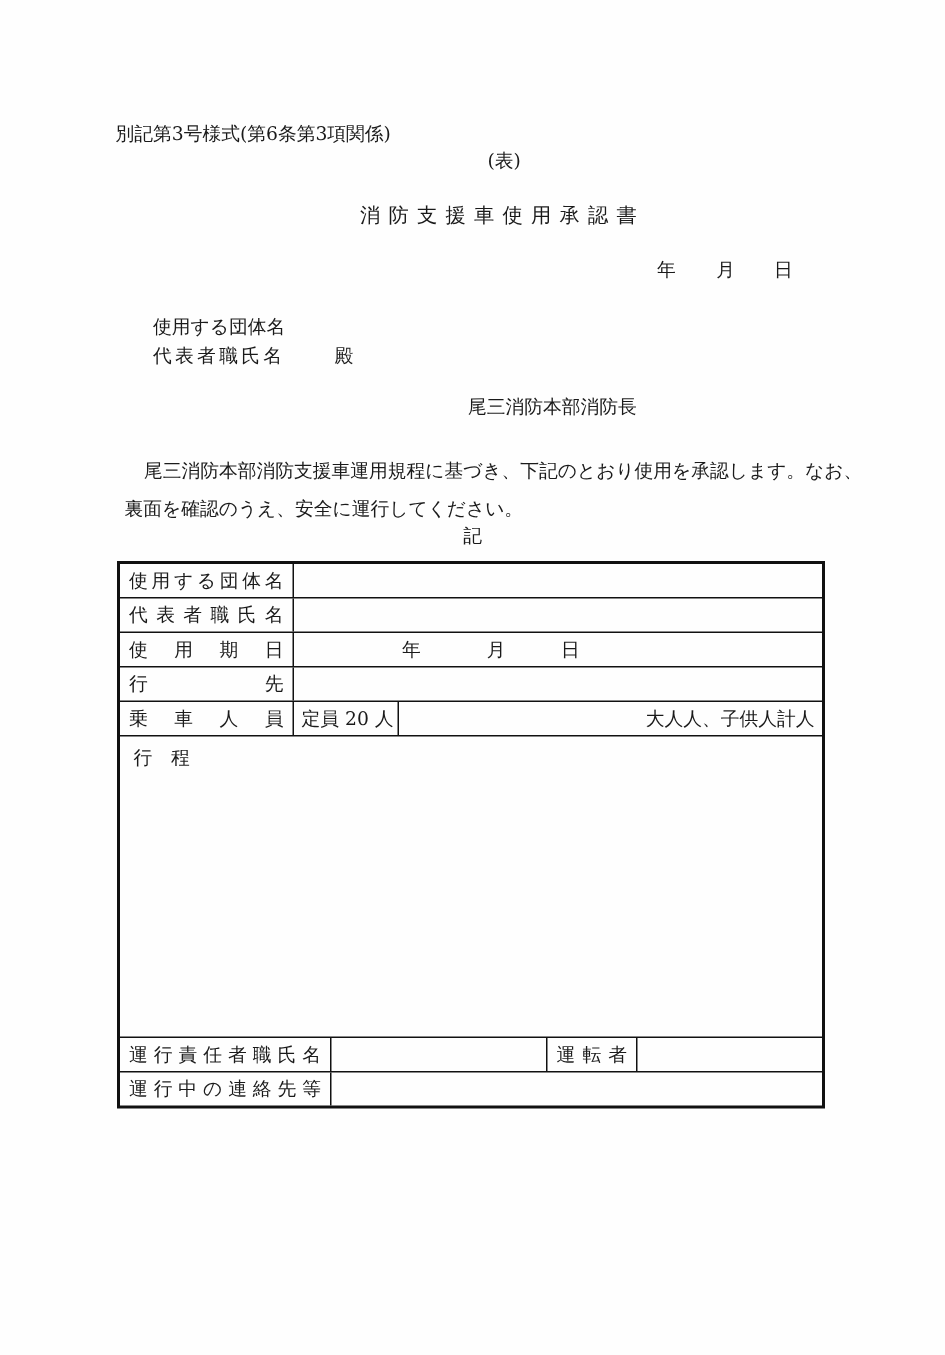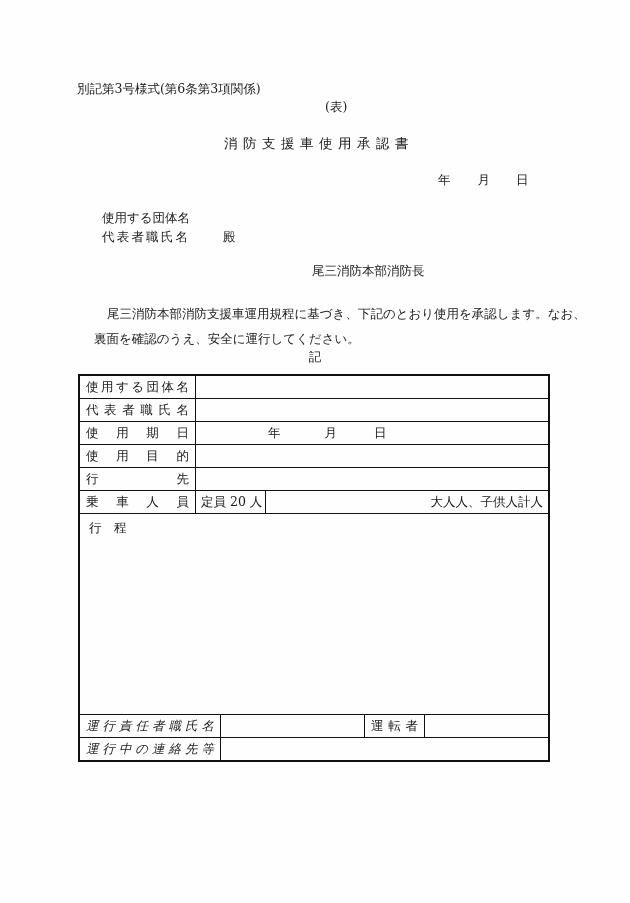--- a/index.html
+++ b/index.html
@@ -15,37 +15,37 @@
     background: #fefefe;
     color: #1a1a1a;
     font-family: "DejaVu Serif", "Liberation Serif", serif;
     font-size: 12.5px;
     overflow: hidden;
   }
   .abs { position: absolute; white-space: nowrap; }
 
   .form-number { left: 77px; top: 81px; }
   .side-label  { left: 325px; top: 99px; }
-  .doc-title   { left: 224px; top: 135px; font-size: 13.5px; letter-spacing: 5.5px; }
+  .doc-title   { left: 240px; top: 135px; font-size: 13.5px; letter-spacing: 5.5px; }
 
   .header-date { left: 438px; top: 172px; display: flex; }
   .header-date .m { margin-left: 27px; }
   .header-date .d { margin-left: 26px; }
 
   .addressee { left: 102px; top: 208px; line-height: 19px; }
   .addressee .rep-row { display: flex; }
   .addressee .rep-label {
     display: inline-block; width: 86px;
     text-align: justify; text-align-last: justify;
   }
   .addressee .honorific { margin-left: 35px; }
 
   .sender { left: 312px; top: 263px; }
 
-  .body-text { left: 94px; top: 301px; width: 468px; line-height: 25px; white-space: nowrap; }
+  .body-text { left: 83px; top: 301px; width: 468px; line-height: 25px; white-space: nowrap; }
   .body-text .l1 { text-indent: 13px; }
 
   .record-mark { left: 0; top: 349px; width: 100%; text-align: center; }
 
   
   .form-table {
     position: absolute; left: 78px; top: 374px;
     width: 472px;
     border: 2px solid #111;
     box-sizing: border-box;
@@ -55,21 +55,21 @@
   .t-row + .t-row { border-top: 1px solid #111; }
   .t-row.tall { height: 200px; line-height: 18px; justify-content: center; }
   .cell { box-sizing: border-box; overflow: hidden; white-space: nowrap; }
   .cell + .cell { border-left: 1px solid #111; }
   .label-cell {
     width: 115px; padding: 0 6px;
     text-align: justify; text-align-last: justify;
   }
   .label-cell-wide {
     width: 140px; padding: 0 6px;
-    text-align: justify; text-align-last: justify; font-style: italic;
+    text-align: justify; text-align-last: justify;
   }
   .value-cell { flex: 1; }
   .date-cell { flex: 1; display: flex; }
   .date-cell .y { margin-left: 72px; }
   .date-cell .m { margin-left: 44px; }
   .date-cell .d { margin-left: 37px; }
   .capacity-cell {
     width: 70px; padding: 0 5px;
     text-align: justify; text-align-last: justify;
   }
@@ -133,24 +133,20 @@
 
     <div class="t-row">
       <div class="cell label-cell">使用期日</div>
       <div class="cell date-cell">
         <span class="y">年</span>
         <span class="m">月</span>
         <span class="d">日</span>
       </div>
     </div>
 
-    <div class="t-row">
-      <div class="cell label-cell">使用目的</div>
-      <div class="cell value-cell"></div>
-    </div>
 
     <div class="t-row">
       <div class="cell label-cell">行先</div>
       <div class="cell value-cell"></div>
     </div>
 
     <div class="t-row">
       <div class="cell label-cell">乗車人員</div>
       <div class="cell capacity-cell">定員 20 人</div>
       <div class="cell passenger-cell">

